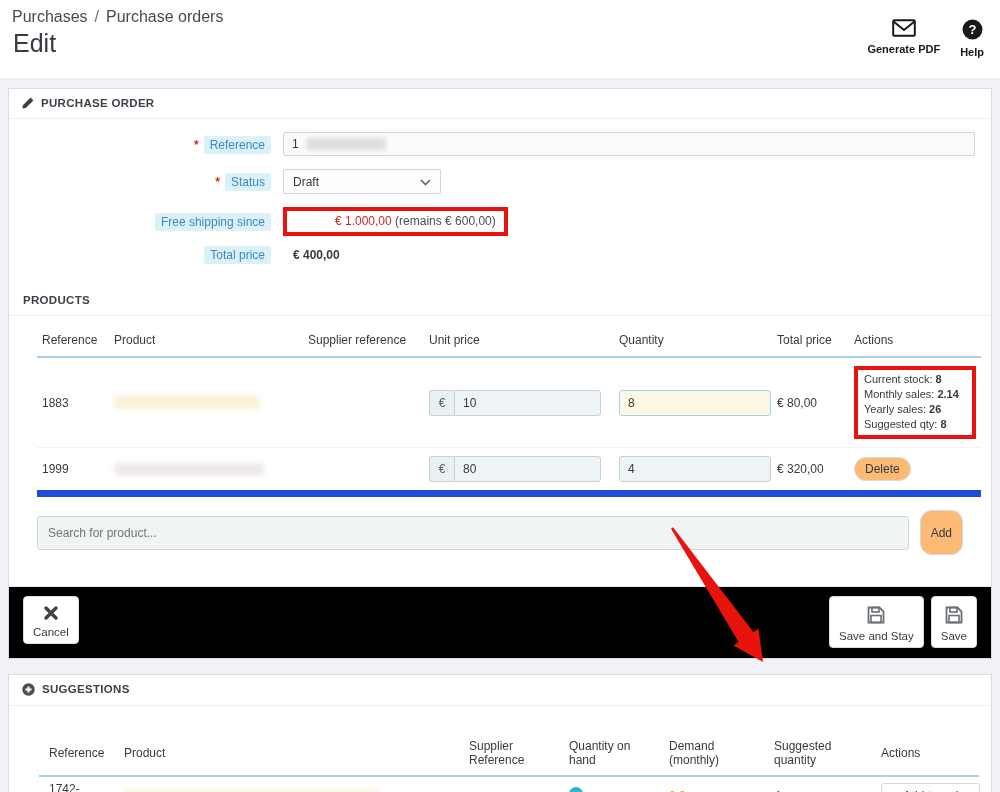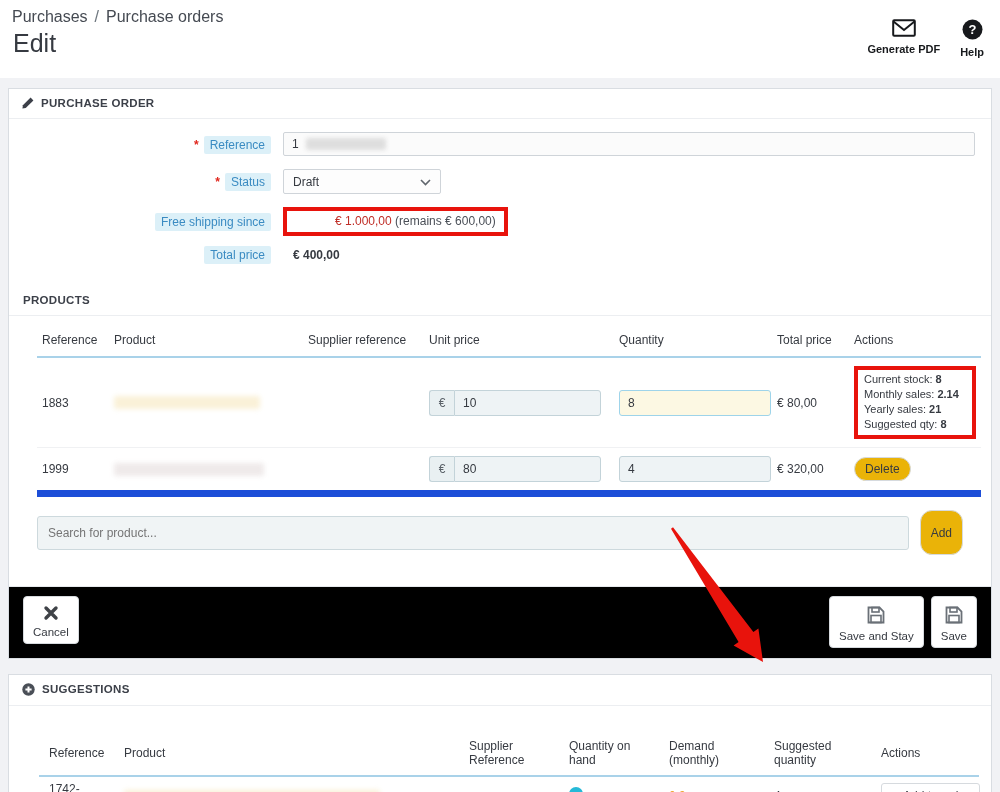--- a/index.html
+++ b/index.html
@@ -55,21 +55,21 @@
   .input-group { display:flex; height:26px; width:172px; }
   .ig-addon { border:1px solid #c3d3d9; background:#e9f0f2; border-right:none; width:25px; flex:none;
               display:flex; align-items:center; justify-content:center; font-size:12px; color:#5b6269; border-radius:3px 0 0 3px; }
   .ig-input { flex:1; min-width:0; border:1px solid #c3d3d9; background:#eef3f5; border-radius:0 3px 3px 0;
               padding:0 8px; font:12px "Liberation Sans","DejaVu Sans",sans-serif; color:#363a41; outline:none; }
   .qty-input { width:152px; height:26px; border:1px solid #c3d3d9; background:#eef3f5; border-radius:3px;
                padding:0 8px; font:12px "Liberation Sans","DejaVu Sans",sans-serif; color:#363a41; outline:none; }
   .qty-input.hl { background:#fcf8e3; border:1px solid #9ed4ea; }
   .stats-box { border:4px solid #e8130c; padding:2px 6px 3px; font-size:11px; line-height:15px;
                background:#fff; width:122px; color:#363a41; }
-  .btn { background:#eab308; border:1px solid #d6dade; border-radius:12px; font-size:12px; color:#363a41;
+  .btn { background:#fdba74; border:1px solid #d6dade; border-radius:12px; font-size:12px; color:#363a41;
          padding:4px 10px; cursor:pointer; font-family:inherit; }
   .blur-bar { height:13px; border-radius:2px; filter:blur(2.5px); background:#faf1d8; }
   .blur-gray { background:#efeaea; }
   .search-row { display:flex; margin:13px 28px 0; gap:11px; align-items:center; }
   .search-input { flex:1; height:29px; border:1px solid #cdd9dd; background:#f0f4f5; border-radius:3px;
                   padding:16px 10px; font:12px "Liberation Sans","DejaVu Sans",sans-serif; color:#8b9298; outline:none; }
   .add-btn { height:45px; flex:none; }
 
   
   .panel-footer { margin-top:31px; border-top:1px solid #e6e9ec; background:#000000;
@@ -220,21 +220,21 @@
           </div>
         </td>
         <td>
           <input class="qty-input hl" type="text" value="8" style="">
         </td>
         <td>€ 80,00</td>
         <td>
           <div class="stats-box">
             <div><span>Current stock:</span> <b>8</b></div>
             <div><span>Monthly sales:</span> <b>2.14</b></div>
-            <div><span>Yearly sales:</span> <b>21</b></div>
+            <div><span>Yearly sales:</span> <b>26</b></div>
             <div><span>Suggested qty:</span> <b>8</b></div>
           </div>
         </td>
       </tr>
       <tr class="prow2">
         <td>1999</td>
         <td>
             <div class="blur-bar blur-gray" style="width:150px"></div>
           </td>
         <td></td>

